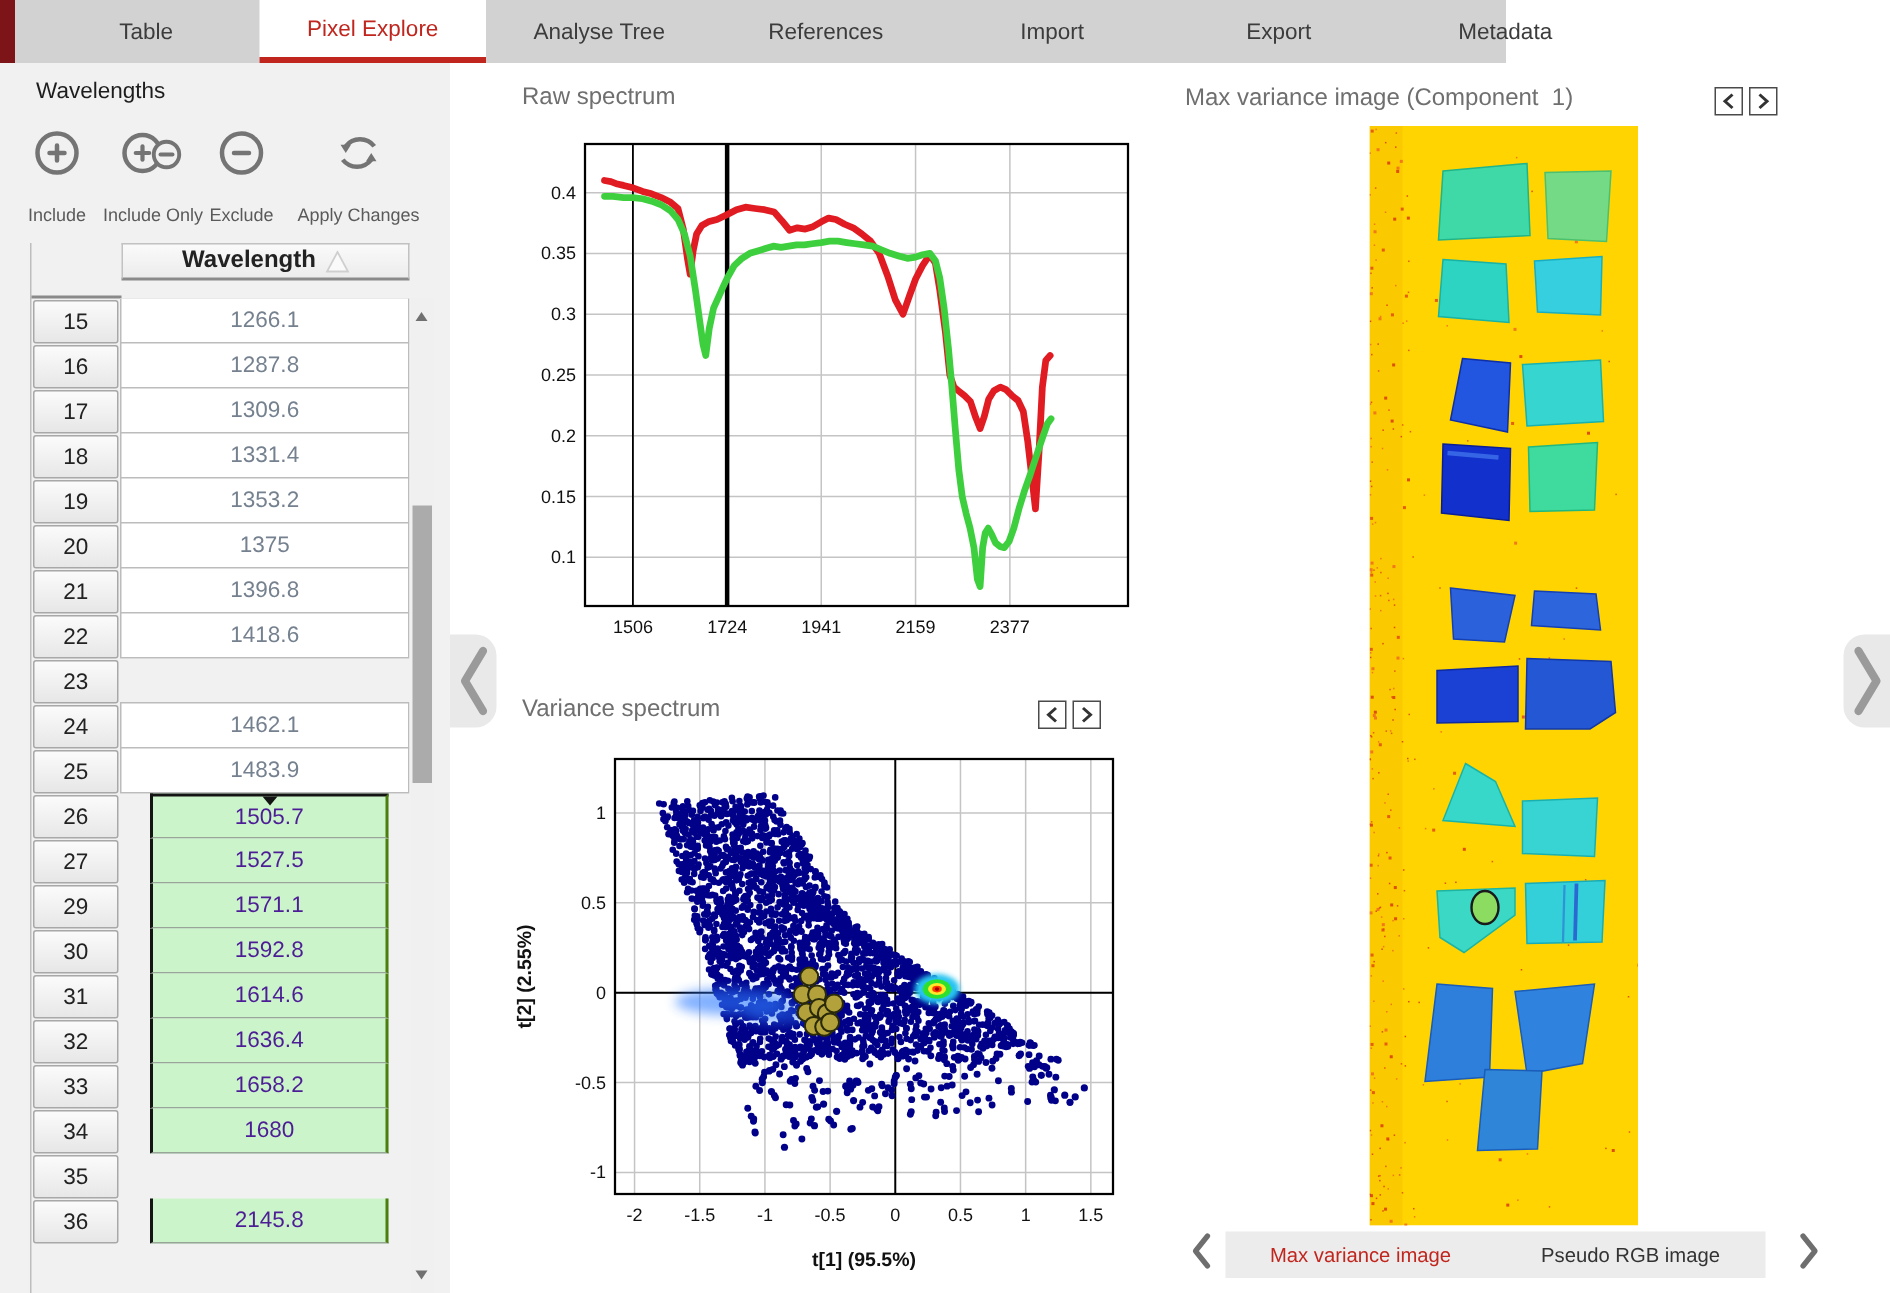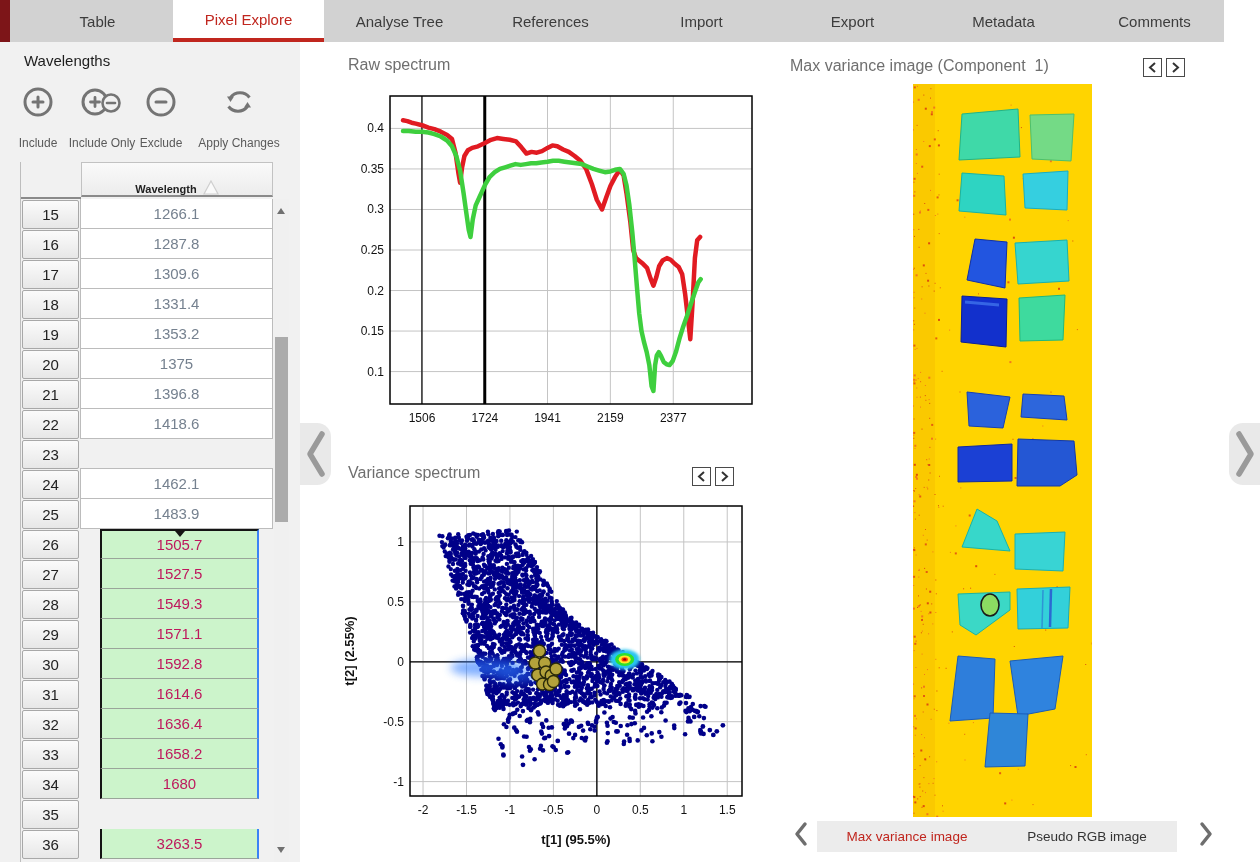--- a/index.html
+++ b/index.html
@@ -1,47 +1,47 @@
 <!DOCTYPE html>
 <html><head>
 <meta charset="utf-8">
 <style>
   html,body{margin:0;padding:0}
   body{width:1260px;height:862px;position:relative;overflow:hidden;background:#fff;
        font-family:"Liberation Sans",sans-serif;-webkit-font-smoothing:antialiased}
   
-  .navbar{position:absolute;left:0;top:0;width:1224px;height:42px;background:#d2d2d2;}
+  .navbar{position:absolute;left:0;top:0;width:1004px;height:42px;background:#d2d2d2;}
   .nav-accent{position:absolute;left:0;top:0;width:10px;height:42px;background:#7d1518}
   .nav-tabs{position:absolute;left:22px;top:0;height:42px;display:flex}
   .tab{width:151px;height:42px;display:flex;align-items:center;justify-content:center;
        font-size:15px;color:#3c3c3c;cursor:pointer;box-sizing:border-box}
   .tab.active{background:#fff;color:#c0261e;border-bottom:4px solid #c0261e}
   
   .sidebar{position:absolute;left:0;top:42px;width:300px;height:820px;background:#f1f1f1}
   .sb-title{position:absolute;left:24px;top:10px;font-size:15px;color:#1d1d1d}
   .tool{position:absolute;top:40px;text-align:center;cursor:pointer}
   .tool .ticon{height:38px;display:flex;align-items:flex-end;justify-content:center}
   .tool .tlabel{font-size:12px;color:#5a5a5a;margin-top:16px;white-space:nowrap}
   
   #wl-table{position:absolute;left:20px;top:120px;width:268px;height:700px;border-left:1px solid #bdbdbd}
   .tbl-head{position:relative;height:37px}
   .th-spacer{position:absolute;left:0;top:0;width:60px;height:35px;border-bottom:2px solid #8a8a8a}
-  .th-cell{position:absolute;left:60px;top:0;width:192px;height:35px;box-sizing:border-box;
+  .th-cell{position:absolute;left:60px;top:0;width:192px;height:25px;box-sizing:border-box;
            background:linear-gradient(#fafafa,#ececec);border:1px solid #c2c2c2;border-bottom:2px solid #8a8a8a;
-           display:flex;align-items:flex-end;justify-content:center;font-weight:bold;font-size:11px;color:#222;cursor:pointer}
+           display:flex;align-items:center;justify-content:center;font-weight:bold;font-size:16px;color:#222;cursor:pointer}
   .th-cell svg{margin-left:6px}
   #wl-rows{position:absolute;left:0;top:37px;width:252px;height:663px;overflow:hidden}
   .row{display:flex;height:30px;box-sizing:border-box}
   .rn{width:57px;margin:1px 1px 0 1px;box-sizing:border-box;background:linear-gradient(#fbfbfb,#e7e7e7);
       border:1px solid #a8a8a8;border-radius:2px;display:flex;align-items:center;justify-content:center;
       font-size:15px;color:#222;cursor:pointer}
   .rv{flex:1;box-sizing:border-box;background:#fff;border:1px solid #bcbcbc;margin-top:-1px;position:relative;
       display:flex;align-items:center;justify-content:center;font-size:15px;color:#75818f;cursor:pointer}
   .row.sel .rv{flex:none;width:159px;margin-left:20px;background:#ccf4cb;border:none;
-      border-left:2px solid #141414;border-right:2px solid #3b82f6;border-bottom:1px solid #9aa59a;color:#be185d;margin-top:0}
+      border-left:2px solid #141414;border-right:2px solid #4d7c0f;border-bottom:1px solid #9aa59a;color:#4c1d95;margin-top:0}
   .row.sel-first .rv{border-top:2px solid #141414}
   .row.sel-first .rv:after{content:"";position:absolute;left:50%;top:0;margin-left:-5px;
       border:5px solid transparent;border-top:6px solid #141414}
   .sbar{position:absolute;left:253px;top:37px;width:15px;height:663px;background:#f0f0f0;cursor:pointer}
   .sb-thumb{position:absolute;left:1px;top:138px;width:13px;height:185px;background:#ababab;cursor:grab}
   .sb-up,.sb-down{position:absolute;left:3px;width:0;height:0;border:4px solid transparent}
   .sb-up{top:5px;border-bottom:6px solid #707070}
   .sb-down{bottom:5px;border-top:6px solid #707070}
   
   .collapse{position:absolute;width:31px;height:62px;background:#e9e9e9;display:flex;align-items:center;justify-content:center;cursor:pointer}
@@ -70,21 +70,20 @@
 <div class="navbar">
   <div class="nav-accent"></div>
   <div id="nav-tabs" class="nav-tabs">
       <div class="tab">Table</div>
       <div class="tab active">Pixel Explore</div>
       <div class="tab">Analyse Tree</div>
       <div class="tab">References</div>
       <div class="tab">Import</div>
       <div class="tab">Export</div>
       <div class="tab">Metadata</div>
-      <div class="tab">Comments</div>
     </div>
 </div>
 
 <div class="sidebar">
   <div class="sb-title">Wavelengths</div>
   <div id="wl-tools">
       <div class="tool" style="left: 8px; width: 60px;">
         <div class="ticon">
           <svg width="36" height="36" viewBox="0 0 36 36">
             <circle cx="18" cy="18" r="13" fill="none" stroke="#747474" stroke-width="3"></circle>
@@ -181,24 +180,20 @@
         </div>
         <div class="row sel sel-first">
           <div class="rn">26</div>
           <div class="rv">1505.7</div>
         </div>
         <div class="row sel">
           <div class="rn">27</div>
           <div class="rv">1527.5</div>
         </div>
         <div class="row sel">
-          <div class="rn">28</div>
-          <div class="rv">1549.3</div>
-        </div>
-        <div class="row sel">
           <div class="rn">29</div>
           <div class="rv">1571.1</div>
         </div>
         <div class="row sel">
           <div class="rn">30</div>
           <div class="rv">1592.8</div>
         </div>
         <div class="row sel">
           <div class="rn">31</div>
           <div class="rv">1614.6</div>
@@ -213,21 +208,21 @@
         </div>
         <div class="row sel">
           <div class="rn">34</div>
           <div class="rv">1680</div>
         </div>
         <div class="row sel">
           <div class="rn">35</div>
         </div>
         <div class="row sel">
           <div class="rn">36</div>
-          <div class="rv">3263.5</div>
+          <div class="rv">2145.8</div>
         </div>
       </div>
     <div class="sbar">
       <div class="sb-up"></div>
       <div class="sb-thumb"></div>
       <div class="sb-down"></div>
     </div>
   </div>
 </div>
 

